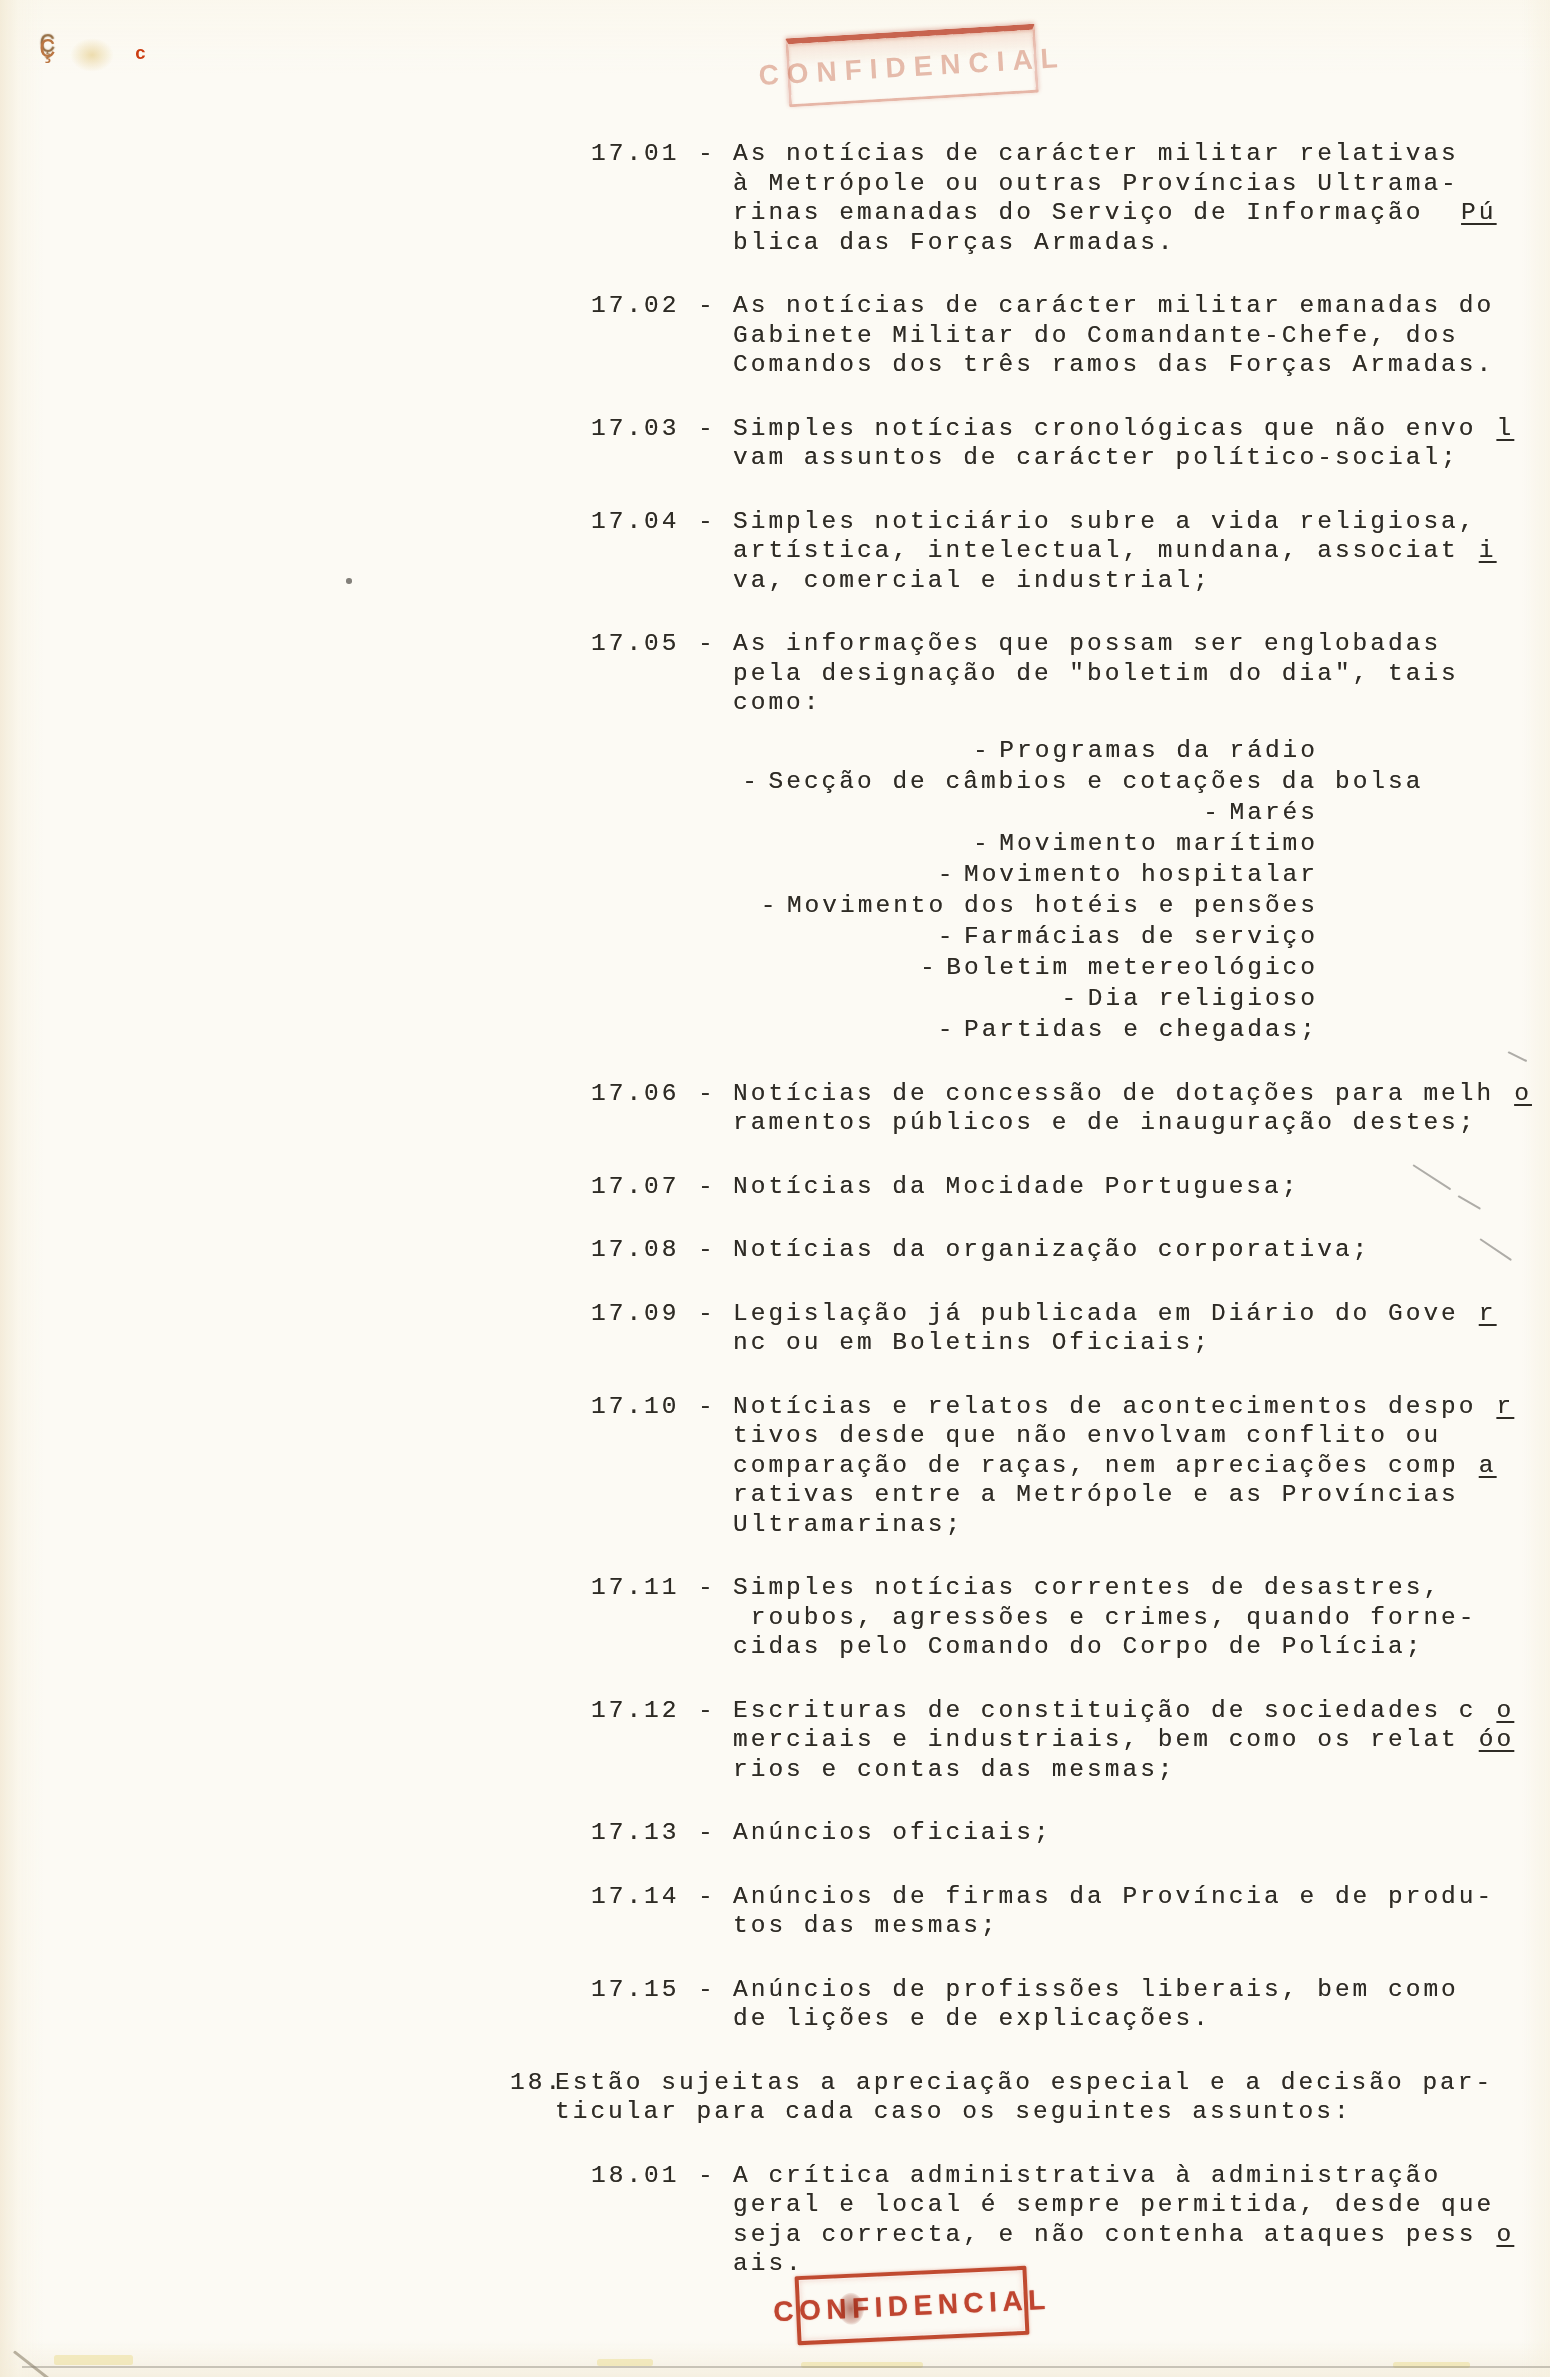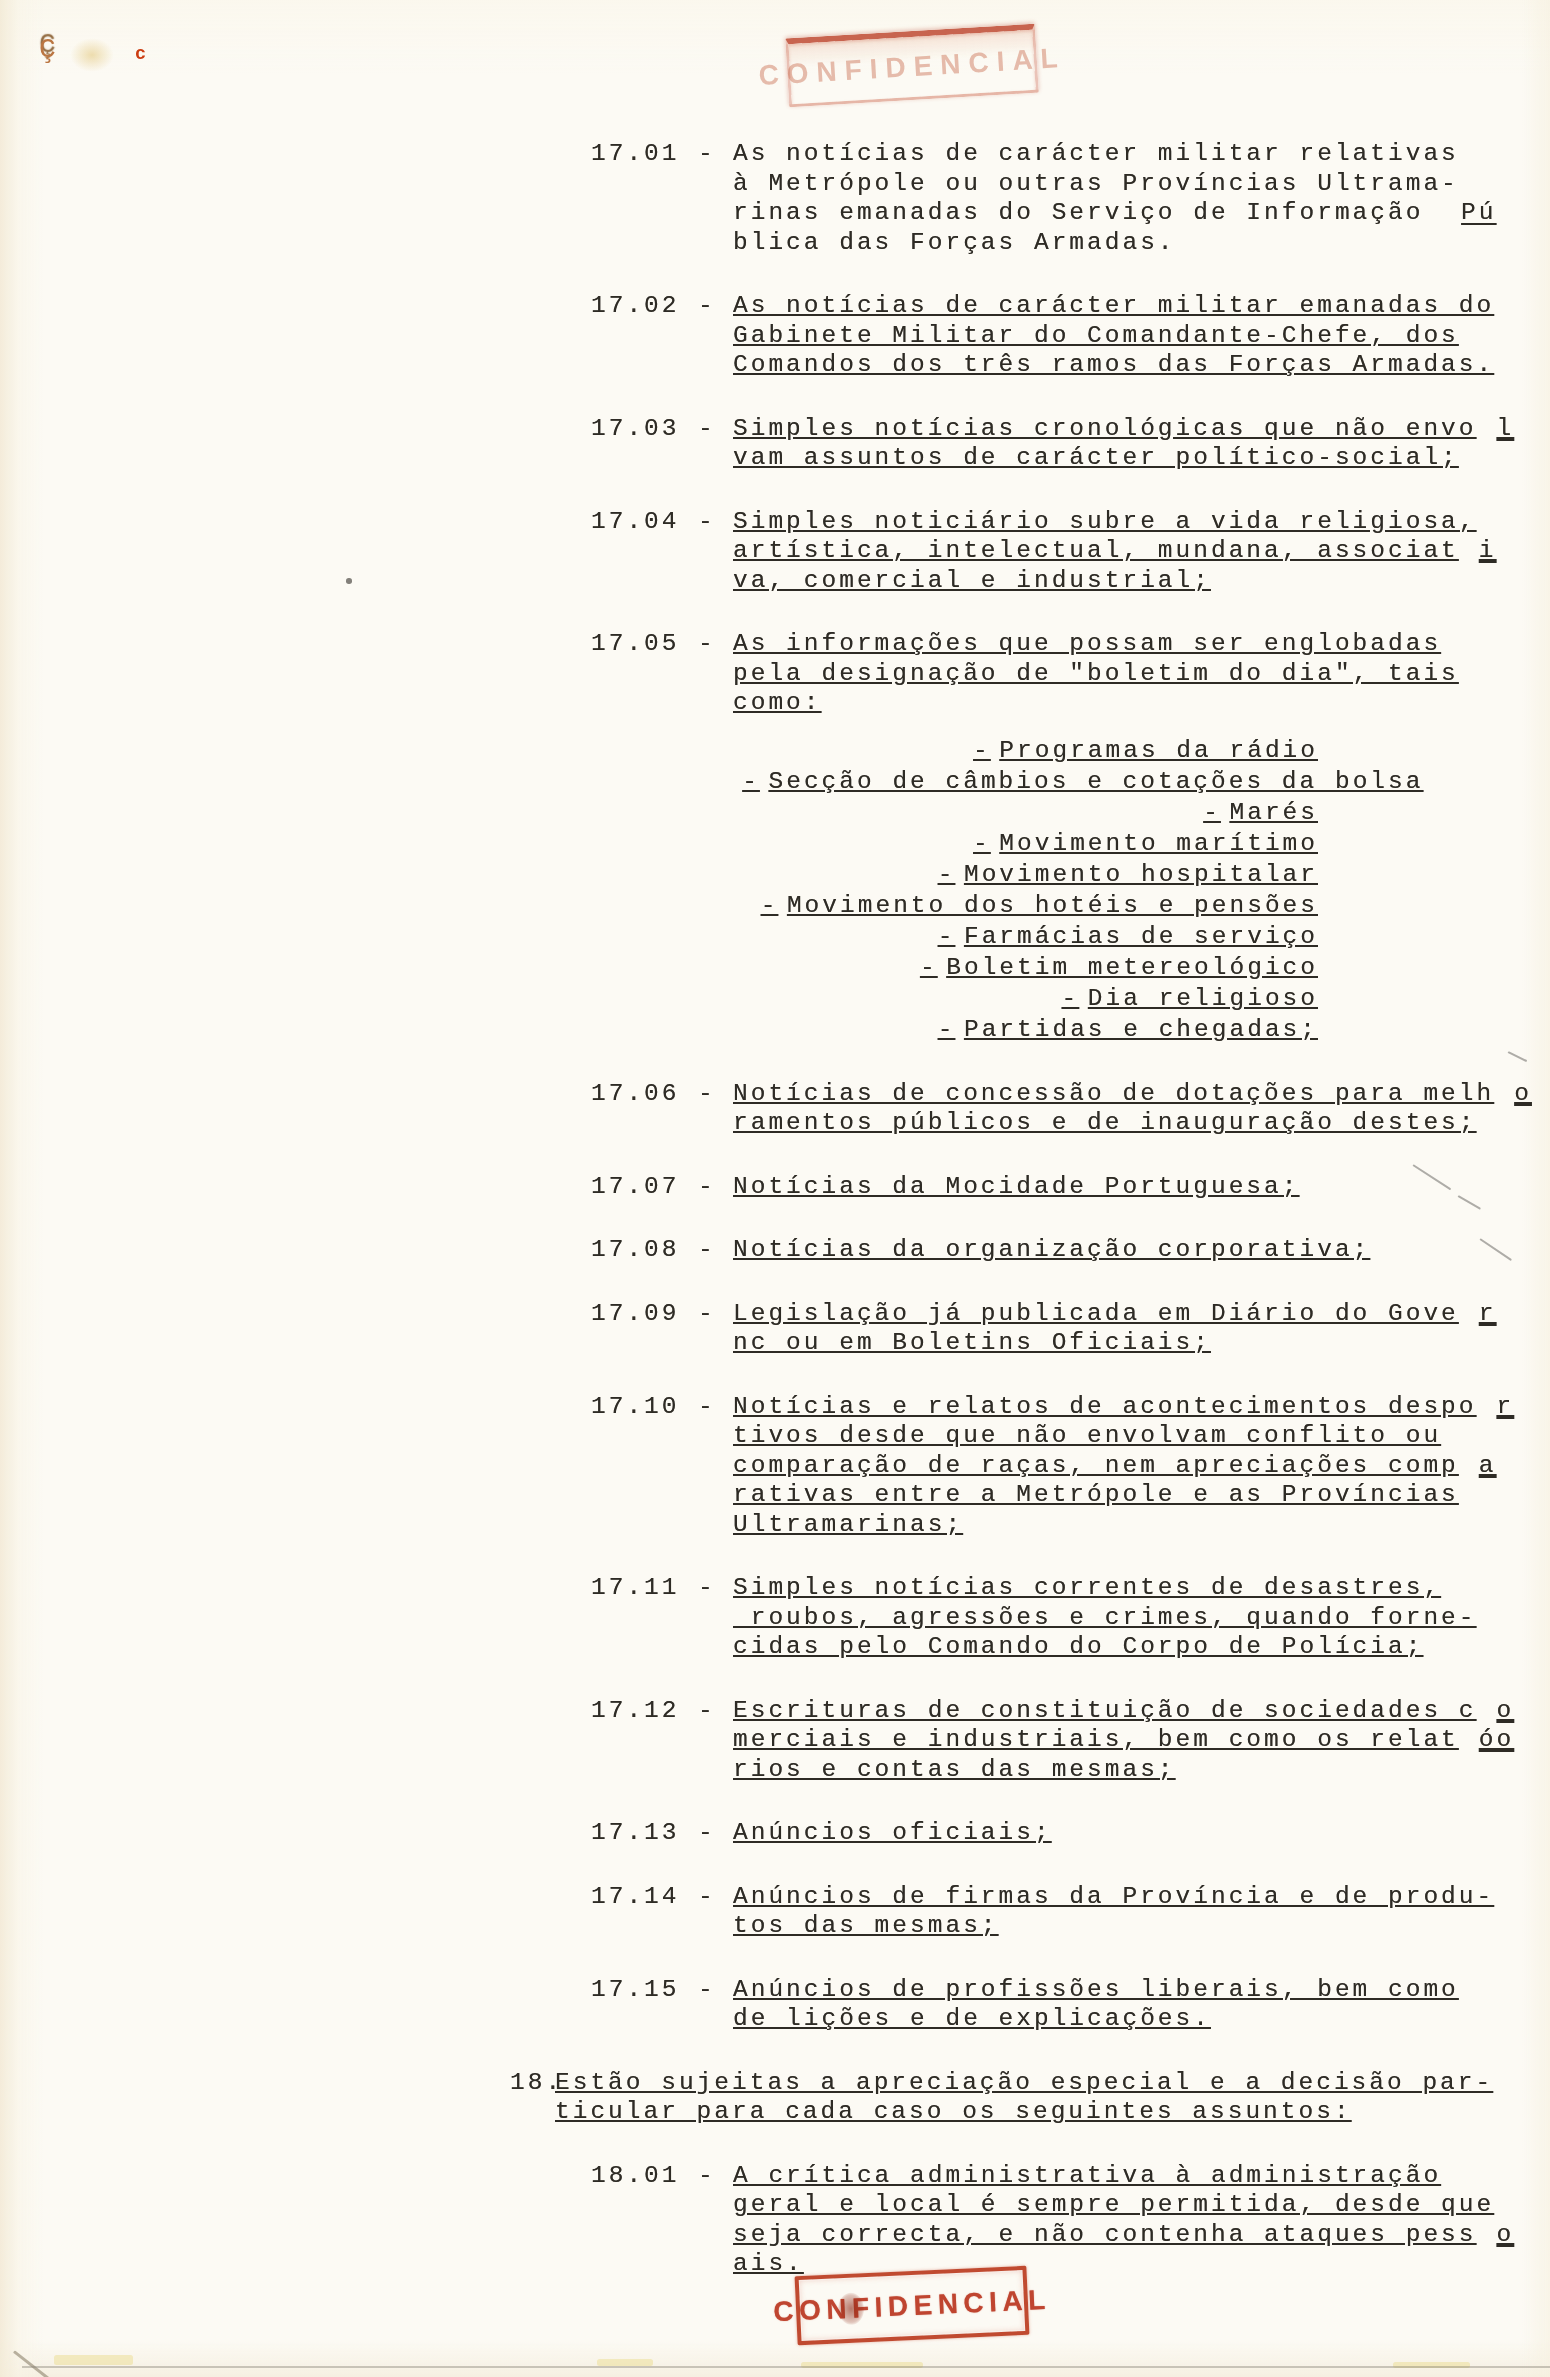--- a/index.html
+++ b/index.html
@@ -18,21 +18,21 @@
 
   
   .doc{
     position:absolute;top:139px;left:0;width:1318px;
     color:#2e2b25;
     font-size:24.5px;letter-spacing:3px;line-height:29.5px;
     text-shadow:0 0 0.6px rgba(45,42,36,.55);
     white-space:pre;
   }
   .item{position:relative;}
-  .item + .item{margin-top:34px;text-decoration:underline;}
+  .item + .item{margin-top:34px;}
   .item .num{position:absolute;left:591px;top:0;}
   .item .sep{position:absolute;left:698px;top:0;}
   .item .body{padding-left:733px;}
   .item.wide .num{left:510px;}
   .item.wide .body{padding-left:555px;}
   .line{white-space:pre;}
   .seg.u{text-decoration:underline;text-decoration-thickness:1.8px;text-underline-offset:4.3px;margin-left:20px;}
   .bullets{margin-top:17px;text-align:right;}
   .bullet{line-height:31px;padding-left:9.2px;white-space:pre;}
   .bullet .btext{margin-left:8.6px;}

